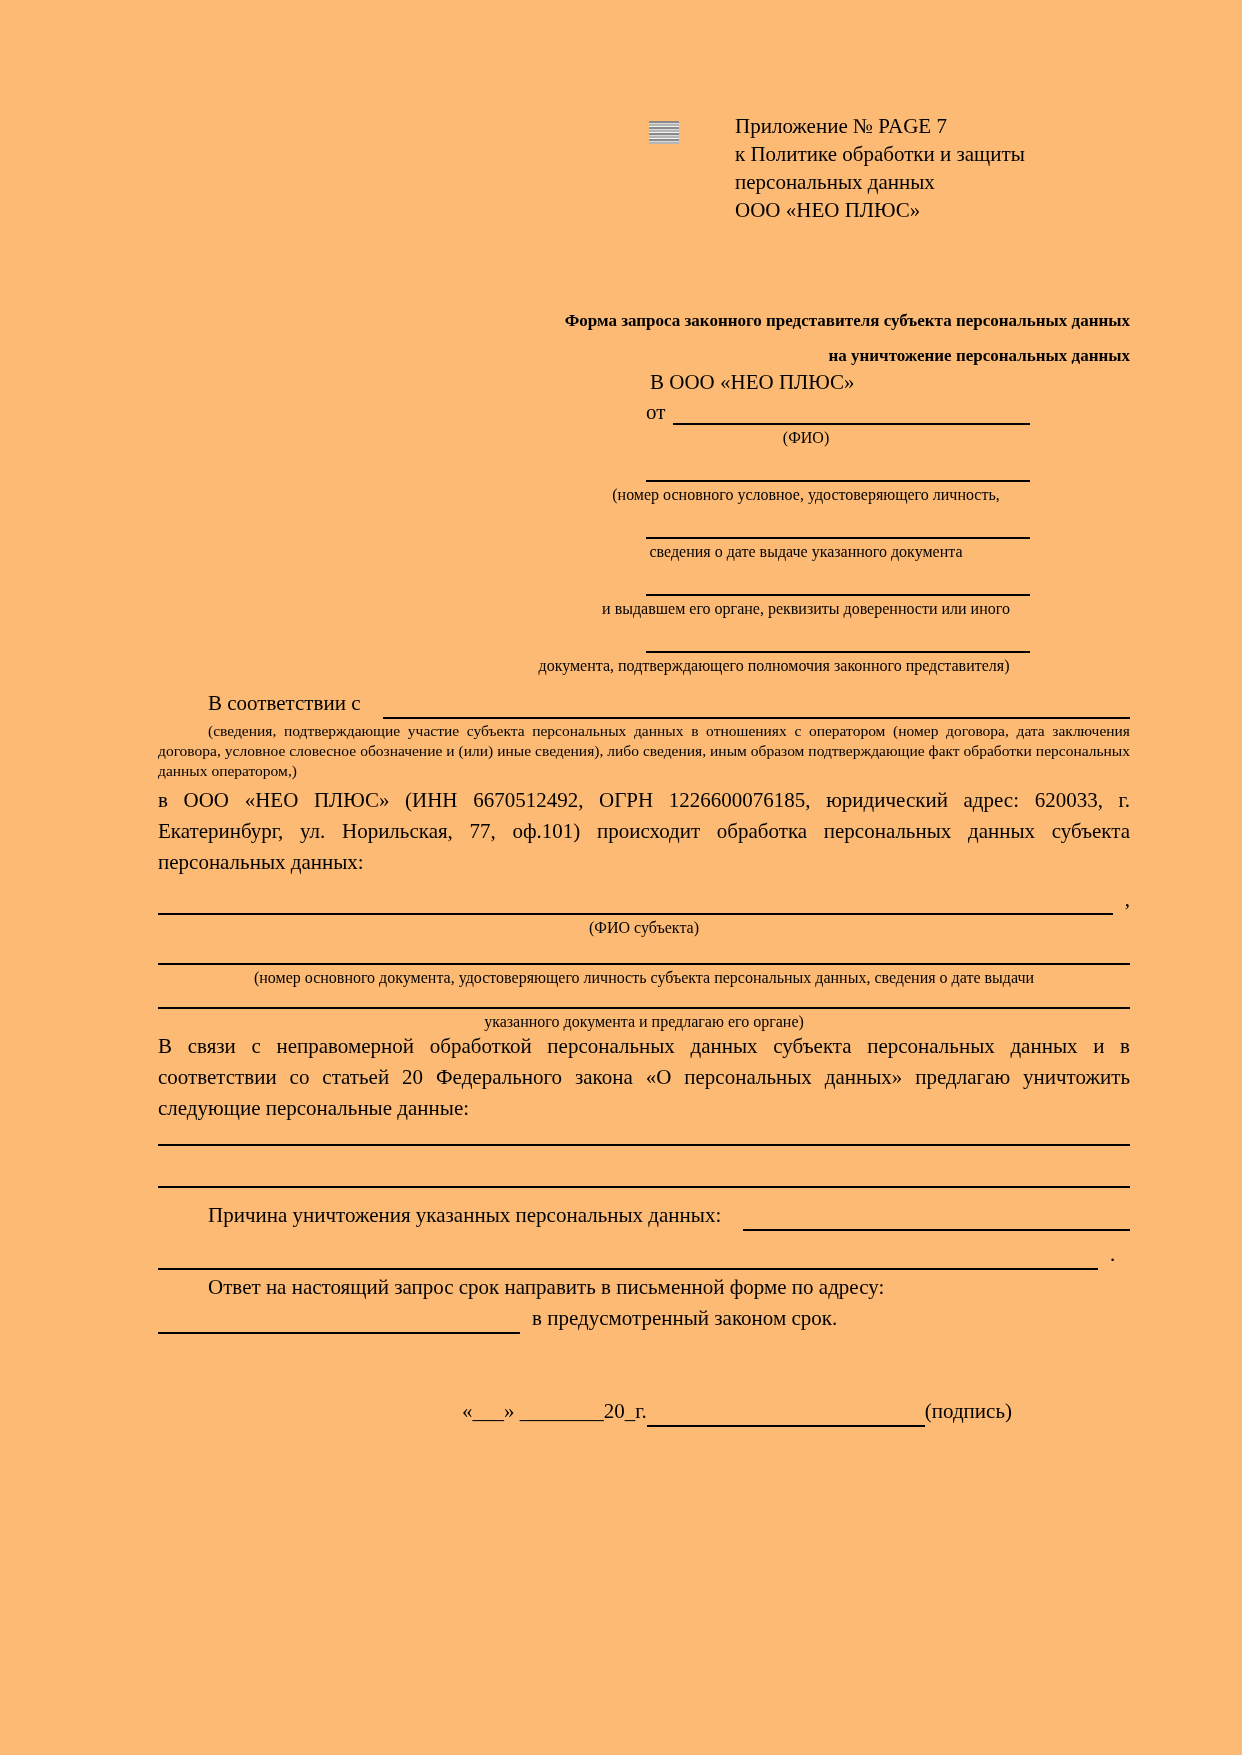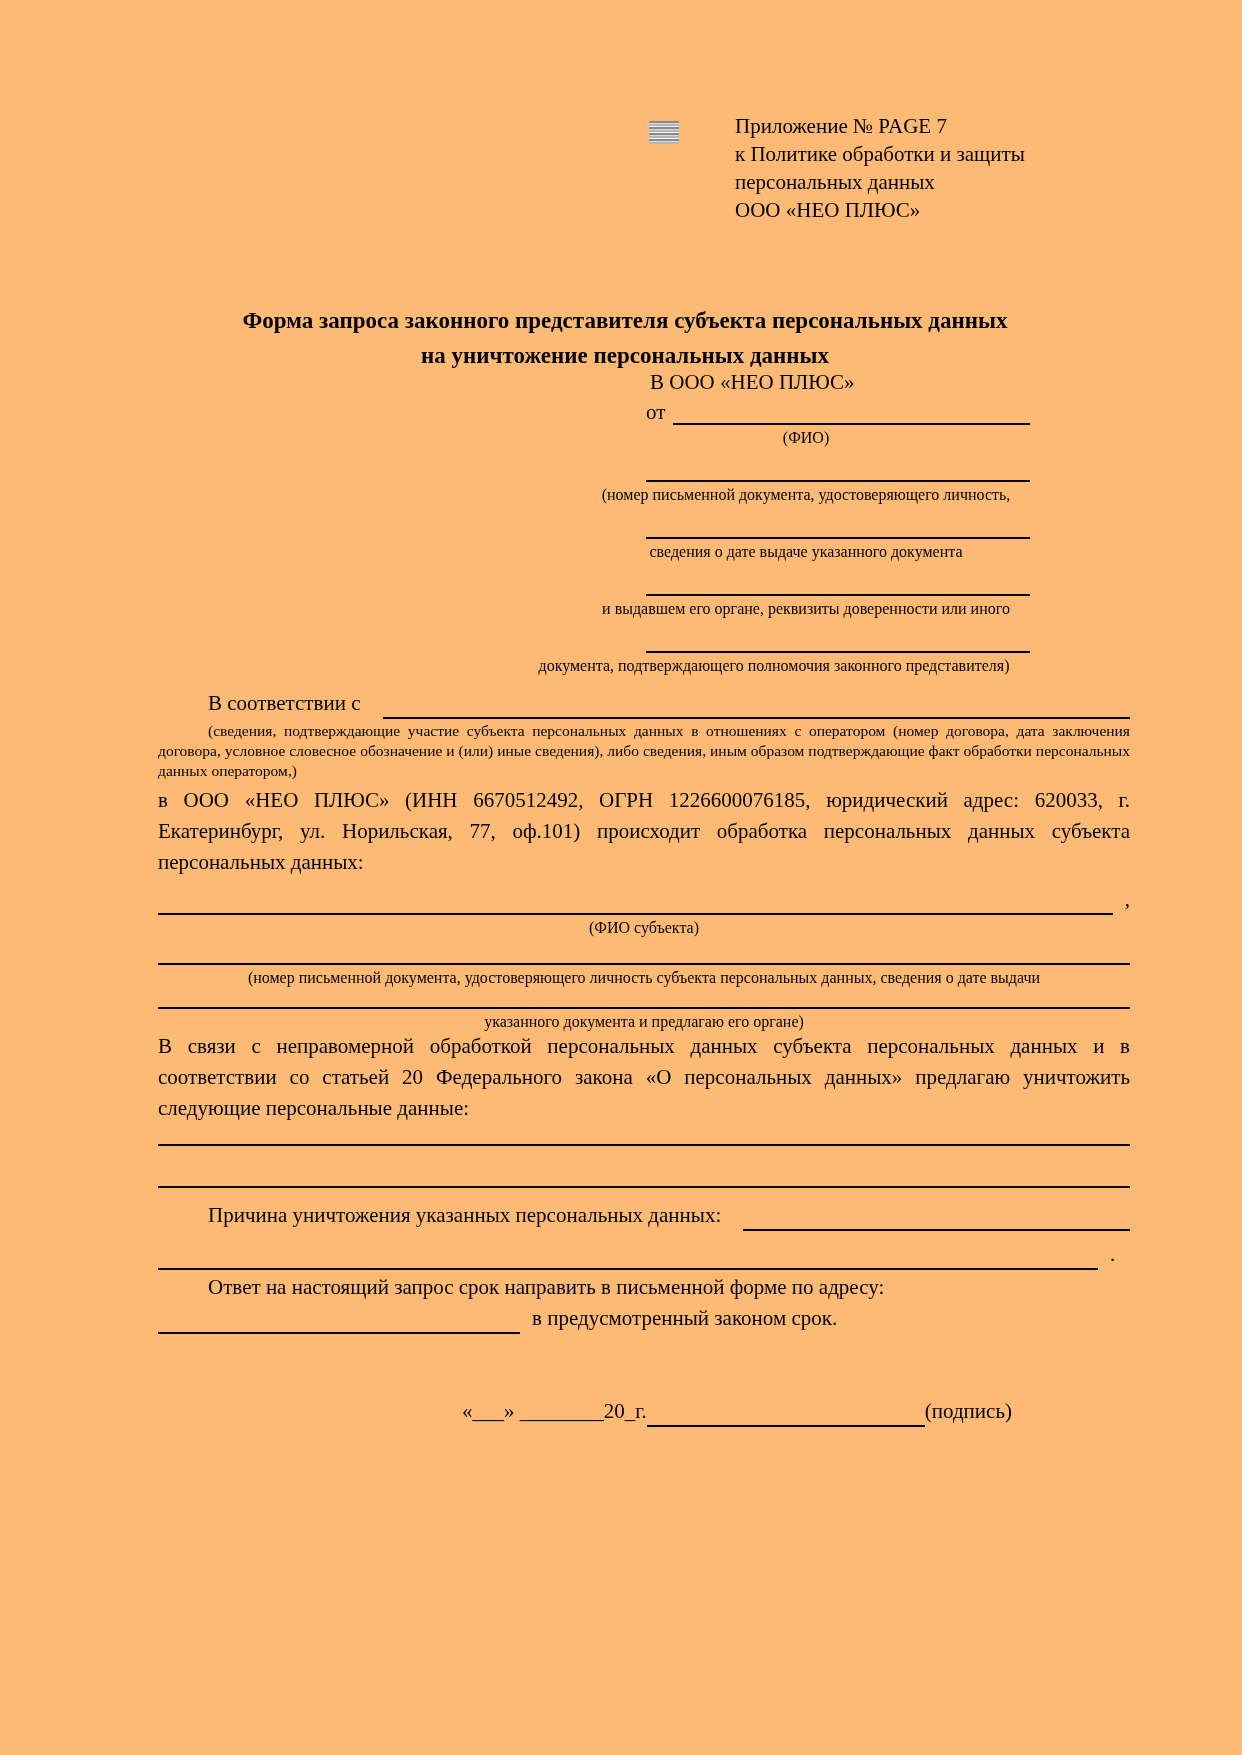--- a/index.html
+++ b/index.html
@@ -21,21 +21,21 @@
       #d9d9d9 2px, #d9d9d9 3px,
       #b5b5b5 3px, #b5b5b5 5px,
       #f2f2f2 5px, #f2f2f2 6px);
   }
   .header-note {
     position:absolute; left:735px; top:112px;
     font-size:21px; line-height:28px;
   }
   .title {
     position:absolute; left:120px; top:303px; width:1010px;
-    text-align:center; font-weight:bold; font-size:23px; line-height:35px;
+    text-align:right; font-weight:bold; font-size:17px; line-height:35px;
   }
   .addressee {
     position:absolute; left:582px; top:370px; width:448px;
     font-size:21px;
   }
   .addr-row { display:flex; align-items:flex-end; margin-left:64px; margin-top:5px; }
   .addr-row .lbl { white-space:nowrap; padding-right:8px; }
   .flex-line { flex:1; border-bottom:2px solid #000; height:1.1em; }
   .caption { text-align:center; font-size:16px; line-height:19px; margin-top:3px; }
   .addr-line { margin-left:64px; border-bottom:2px solid #000; height:0; margin-top:33px; }
@@ -84,21 +84,21 @@
 
   <div class="addressee">
     <div class="addr-to">В ООО «НЕО ПЛЮС»</div>
     <div class="addr-row">
       <span class="lbl">от</span>
       <span class="flex-line"></span>
     </div>
     <div class="caption">(ФИО)</div>
 
     <div class="addr-line"></div>
-    <div class="caption">(номер письменной документа, удостоверяющего личность,</div>
+    <div class="caption">(номер основного условное, удостоверяющего личность,</div>
 
     <div class="addr-line"></div>
     <div class="caption">сведения о дате выдаче указанного документа</div>
 
     <div class="addr-line"></div>
     <div class="caption">и выдавшем его органе, реквизиты доверенности или иного</div>
 
     <div class="addr-line"></div>
     <div class="caption cap-wide">документа, подтверждающего полномочия законного представителя)</div>
   </div>
@@ -114,21 +114,21 @@
 
     <div class="para">в ООО «НЕО ПЛЮС» (ИНН 6670512492, ОГРН 1226600076185, юридический адрес: 620033, г. Екатеринбург, ул. Норильская, 77, оф.101) происходит обработка персональных данных субъекта персональных данных:</div>
 
     <div class="row mt6">
       <span class="flex-line"></span>
       <span class="suffix">,</span>
     </div>
     <div class="caption">(ФИО субъекта)</div>
 
     <div class="blank-line mt26"></div>
-    <div class="caption">(номер письменной документа, удостоверяющего личность субъекта персональных данных, сведения о дате выдачи</div>
+    <div class="caption">(номер основного документа, удостоверяющего личность субъекта персональных данных, сведения о дате выдачи</div>
 
     <div class="blank-line mt20"></div>
     <div class="caption">указанного документа и предлагаю его органе)</div>
 
     <div class="para" style="margin-top:0;">В связи с неправомерной обработкой персональных данных субъекта персональных данных и в соответствии со статьей 20 Федерального закона «О персональных данных» предлагаю уничтожить следующие персональные данные:</div>
 
     <div class="blank-line" style="margin-top:20px;"></div>
     <div class="blank-line mt40"></div>
 
     <div class="row indent" style="margin-top:12px;">

